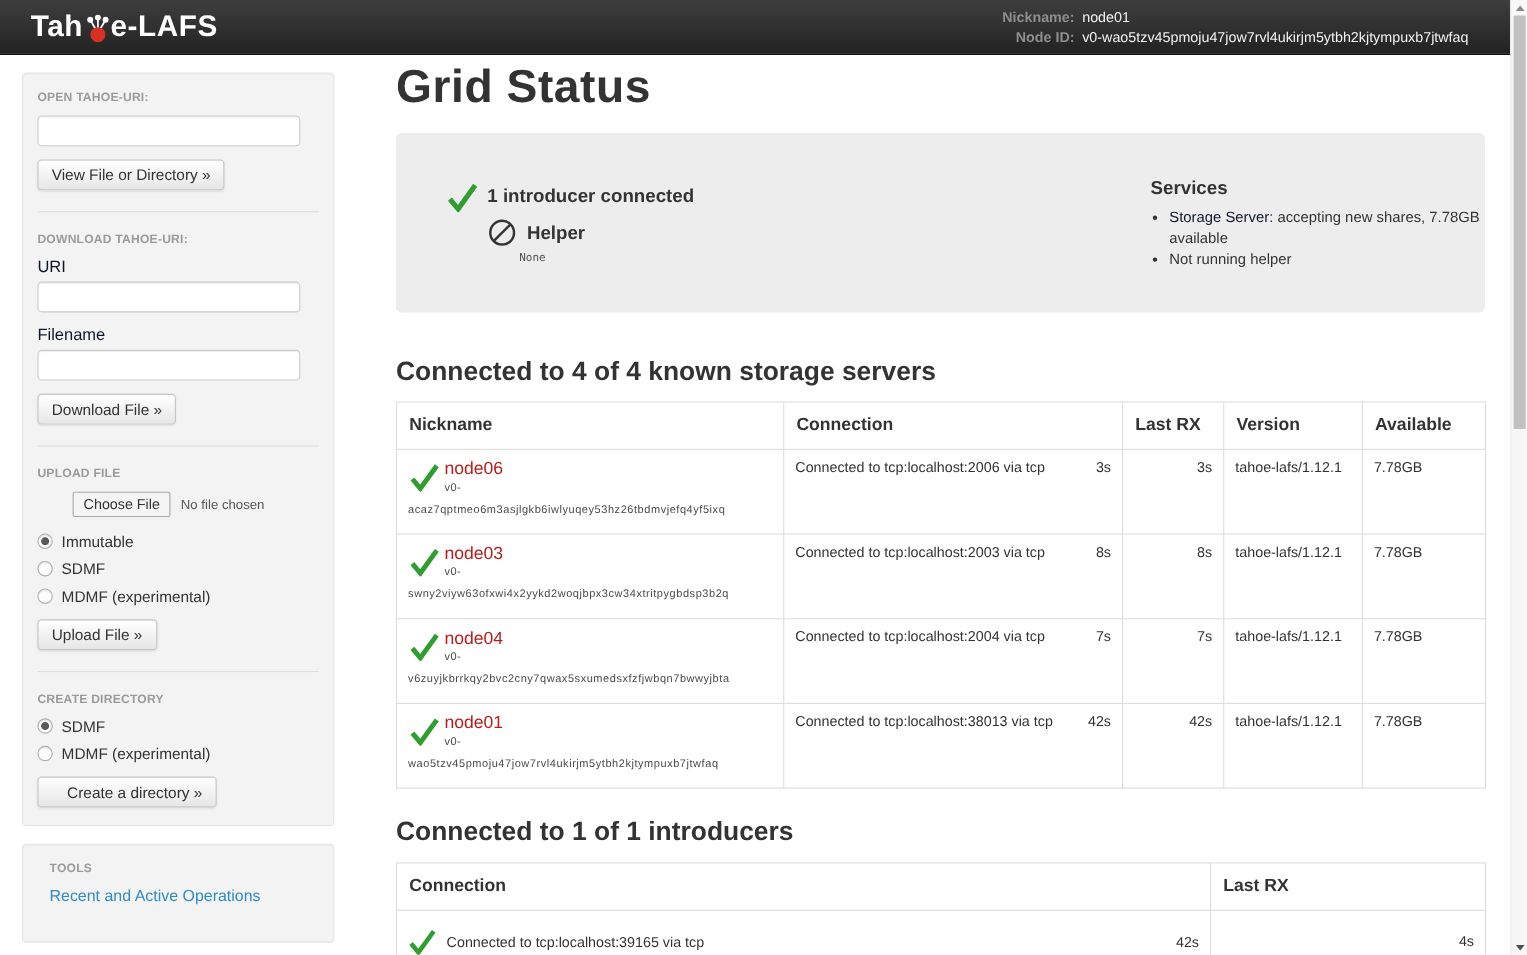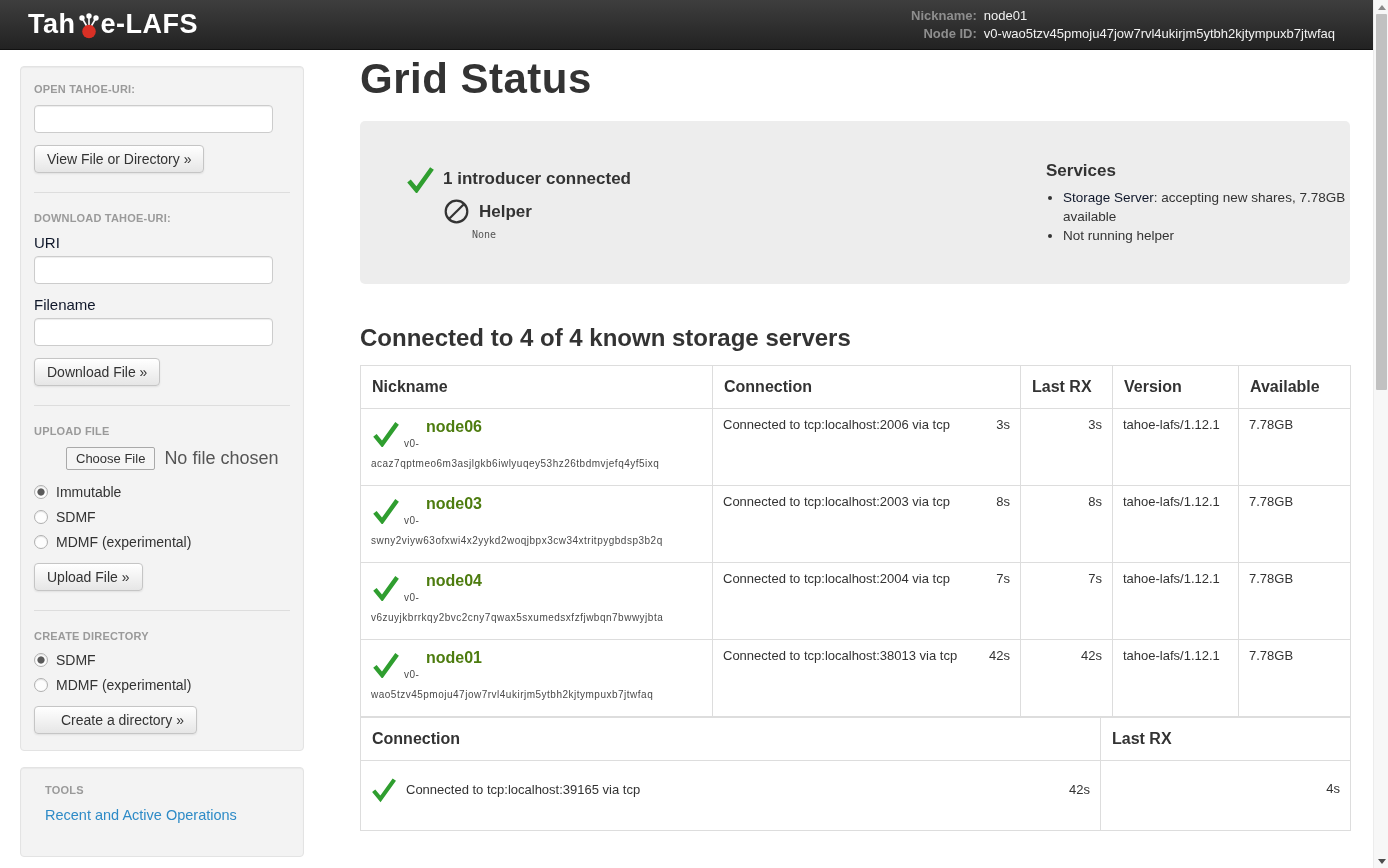--- a/index.html
+++ b/index.html
@@ -61,21 +61,21 @@
     display:inline-block; margin-top:12px; padding:5px 12px; font-size:14px; color:#333;
     background:linear-gradient(#ffffff,#e6e6e6); border:1px solid #c5c5c5; border-radius:4px;
     box-shadow:0 1px 2px rgba(0,0,0,.08); cursor:pointer; font-family:inherit;
   }
   .fieldlbl { font-size:15px; color:#0f172a; margin:4px 0 5px 0; }
   .filerow { display:flex; align-items:center; margin-bottom:14px;padding-left:32px; }
   .filebtn {
     font-size:13px; color:#333; padding:3px 9px; background:#f5f5f5;
     border:1px solid #a9a9a9; border-radius:2px; cursor:pointer; white-space:nowrap;
   }
-  .filetext { font-size:18px; color:#555; margin-left:9px;text-align:right; }
+  .filetext { font-size:12px; color:#555; margin-left:9px;text-align:right; }
   .radio-row { display:flex; align-items:center; margin:9px 0; }
   .radio-row input {
     appearance:none; -webkit-appearance:none; width:14px; height:14px; margin:0 8px 0 0;
     border:1px solid #b0b0b0; border-radius:50%; background:#fdfdfd;
     box-shadow:inset 0 1px 1px rgba(0,0,0,.1);
   }
   .radio-row input:checked { background:radial-gradient(circle at 50% 50%, #5a5a5a 0 3.2px, #fdfdfd 4px); }
   .radio-row span { font-size:14px; color:#333; }
   .toollink { font-size:14.5px; color:#2e8bc7; text-decoration:none; cursor:pointer; }
 
@@ -102,21 +102,21 @@
   h2.sechead { margin:40px 0 13px 0; font-size:24px; font-weight:bold; color:#333; }
   h2.sechead.second { margin-top:26px; }
 
   table.grid { border-collapse:collapse; width:990px; background:#fff; table-layout:fixed;border-radius:28px; }
   table.grid th, table.grid td { border:1px solid #ddd; }
   table.grid th { font-size:16px; font-weight:bold; color:#333; text-align:left; padding:12px 11px; }
   table.grid td { padding:8px 10px; vertical-align:top; font-size:13px; color:#333; }
 
   .nickcell { position:relative; padding-left:33px; min-height:60px; }
   .nickcell .check { position:absolute; left:1px; top:3px; }
-  .nickname { font-size:16px; font-weight:bold; color:#4d7c0f; line-height:20px;margin-left:22px; }
+  .nickname { font-size:16px; font-weight:normal; color:#b91c1c; line-height:20px; }
   .nid { font-size:10px; color:#4a4a4a; letter-spacing:0.5px; line-height:13px; }
   .nid2 { margin:7px 0 0 -33px; }
   .conncell { display:flex; }
   .conncell .ctext { flex:1; }
   .conncell .cage { margin-left:8px; white-space:nowrap; }
   td.rxcell { text-align:right; }
   tr.srow td { height:77px; }
 
   .introrow { display:flex; align-items:center; }
   .introrow .check { margin-right:9px; flex:0 0 auto; }
@@ -348,20 +348,21 @@
           <span class="cage">42s</span>
         </div>
           </td>
         <td class="rxcell">42s</td>
         <td>tahoe-lafs/1.12.1</td>
         <td>7.78GB</td>
       </tr>
     </tbody>
   </table>
 
+  <h2 class="sechead second">Connected to 1 of 1 introducers</h2>
 
   <table class="grid">
     <colgroup>
         <col style="width:740px">
         <col style="width:250px">
       </colgroup>
     <thead>
       <tr>
         <th>Connection</th>
         <th>Last RX</th>

